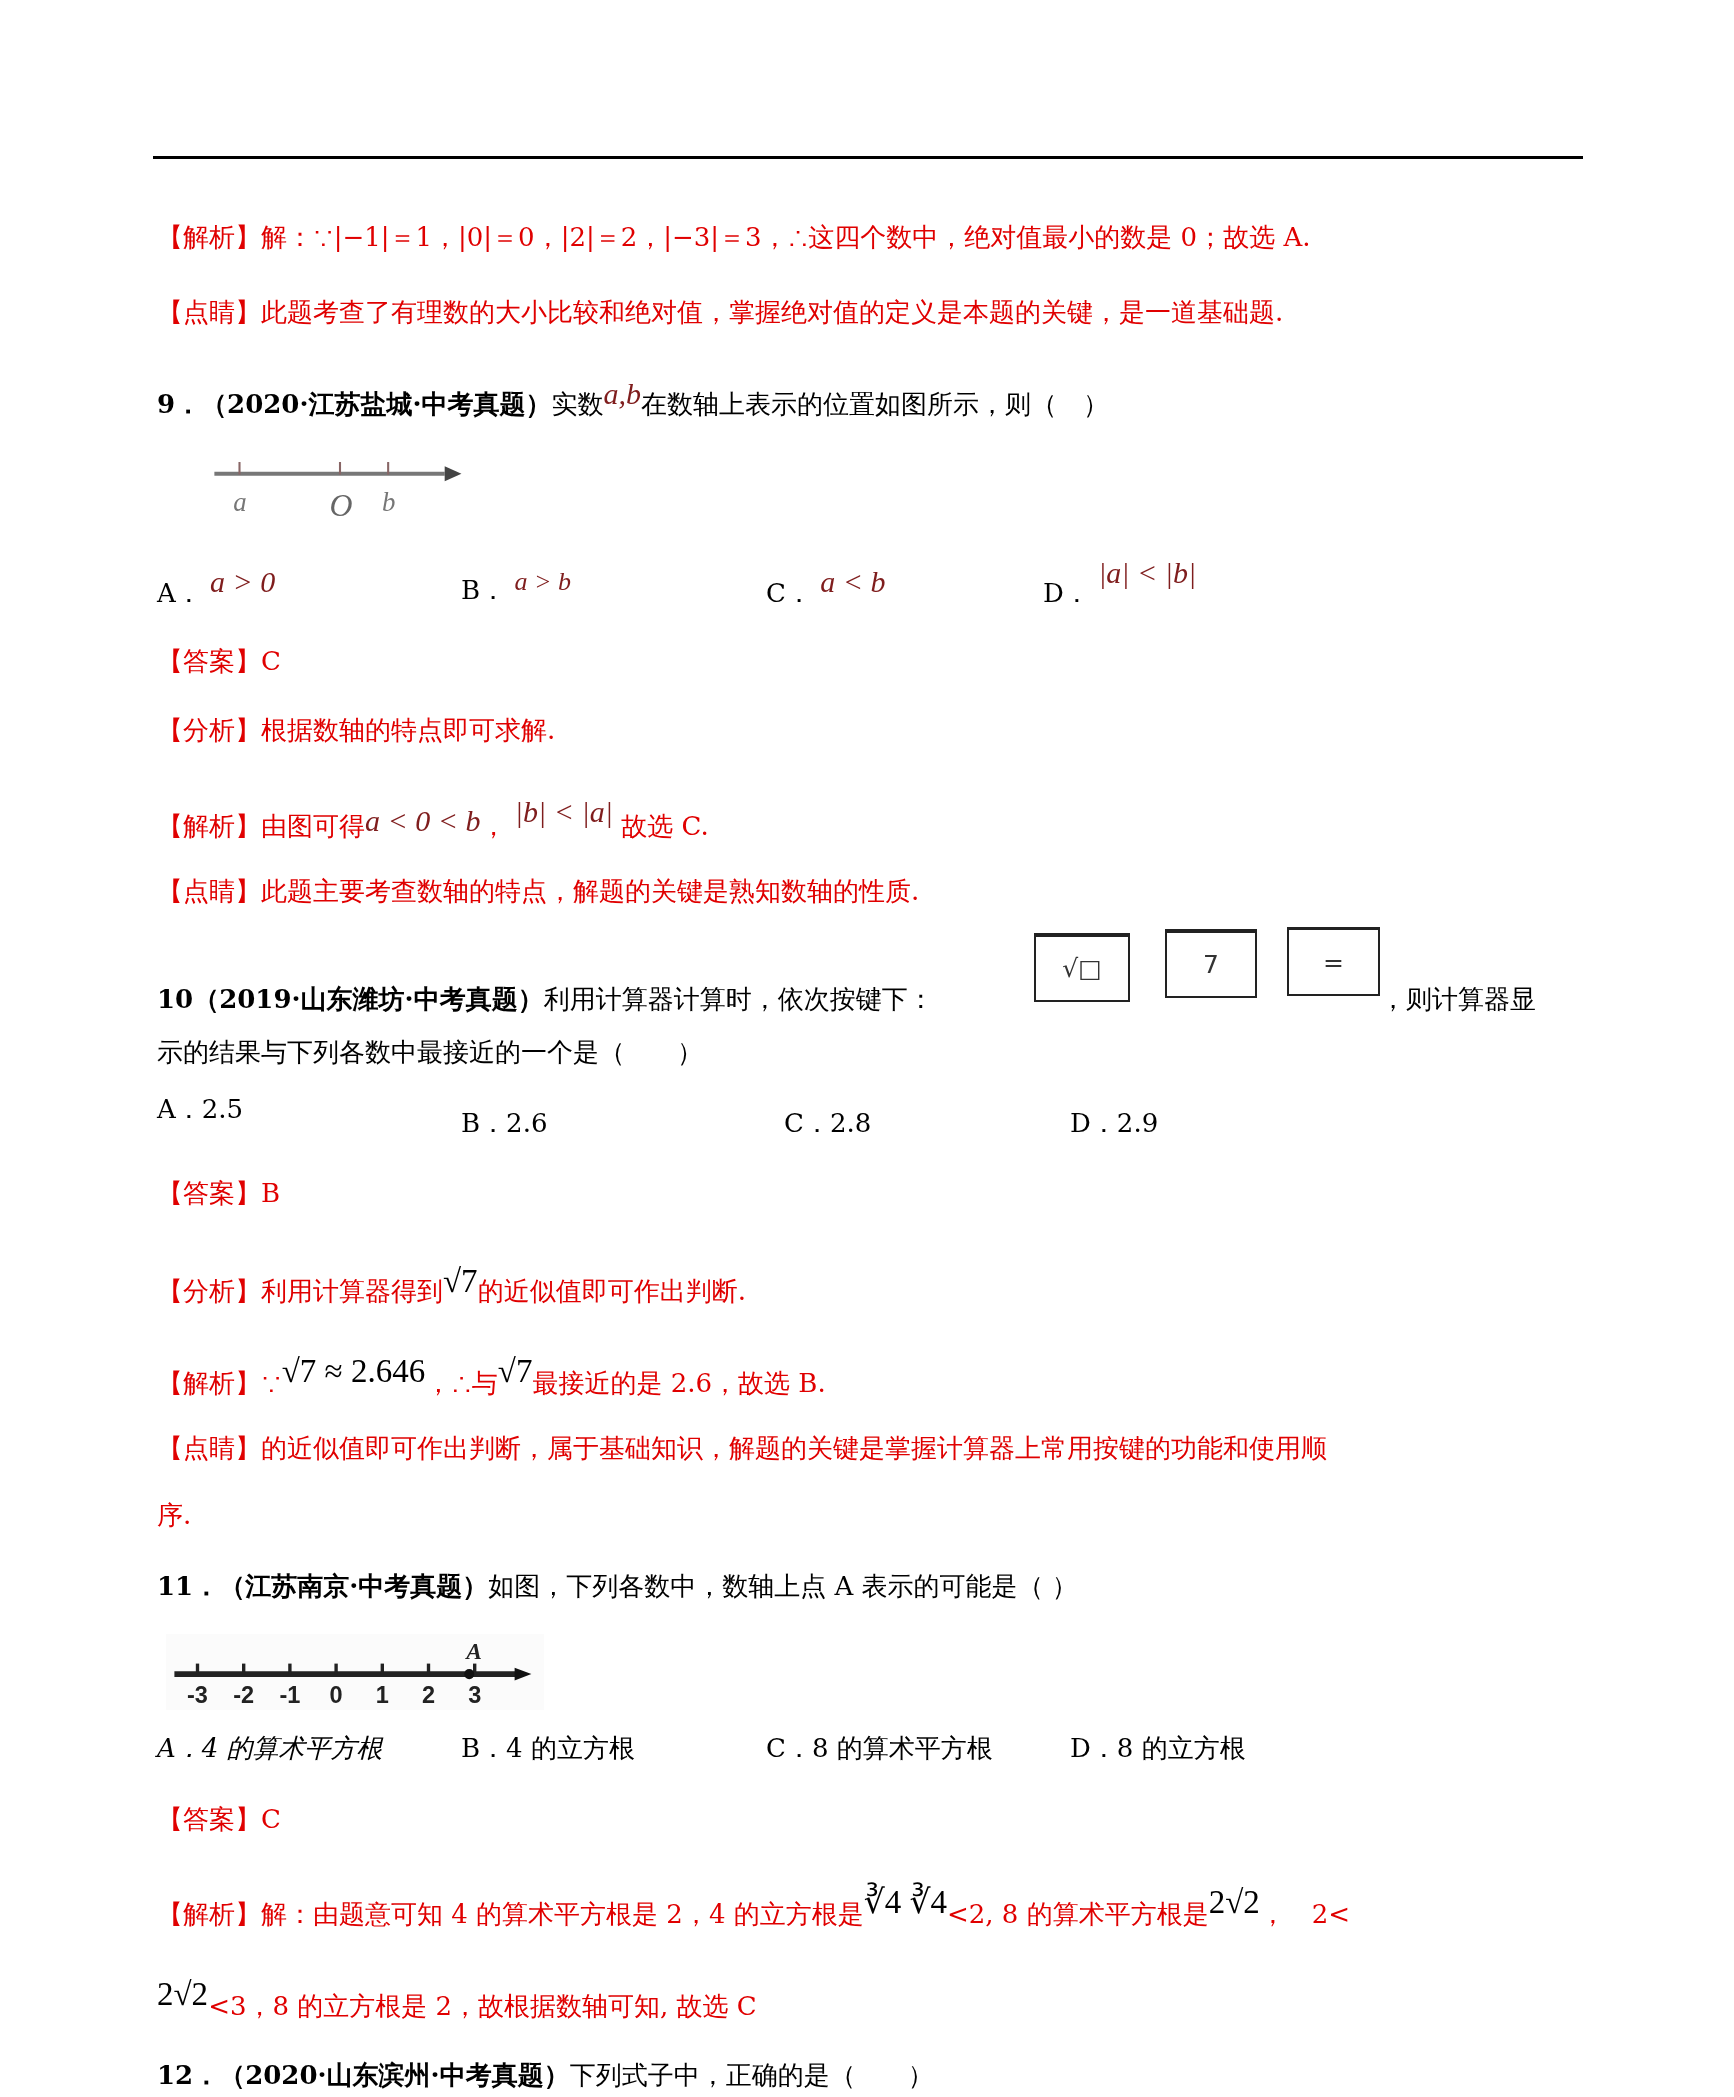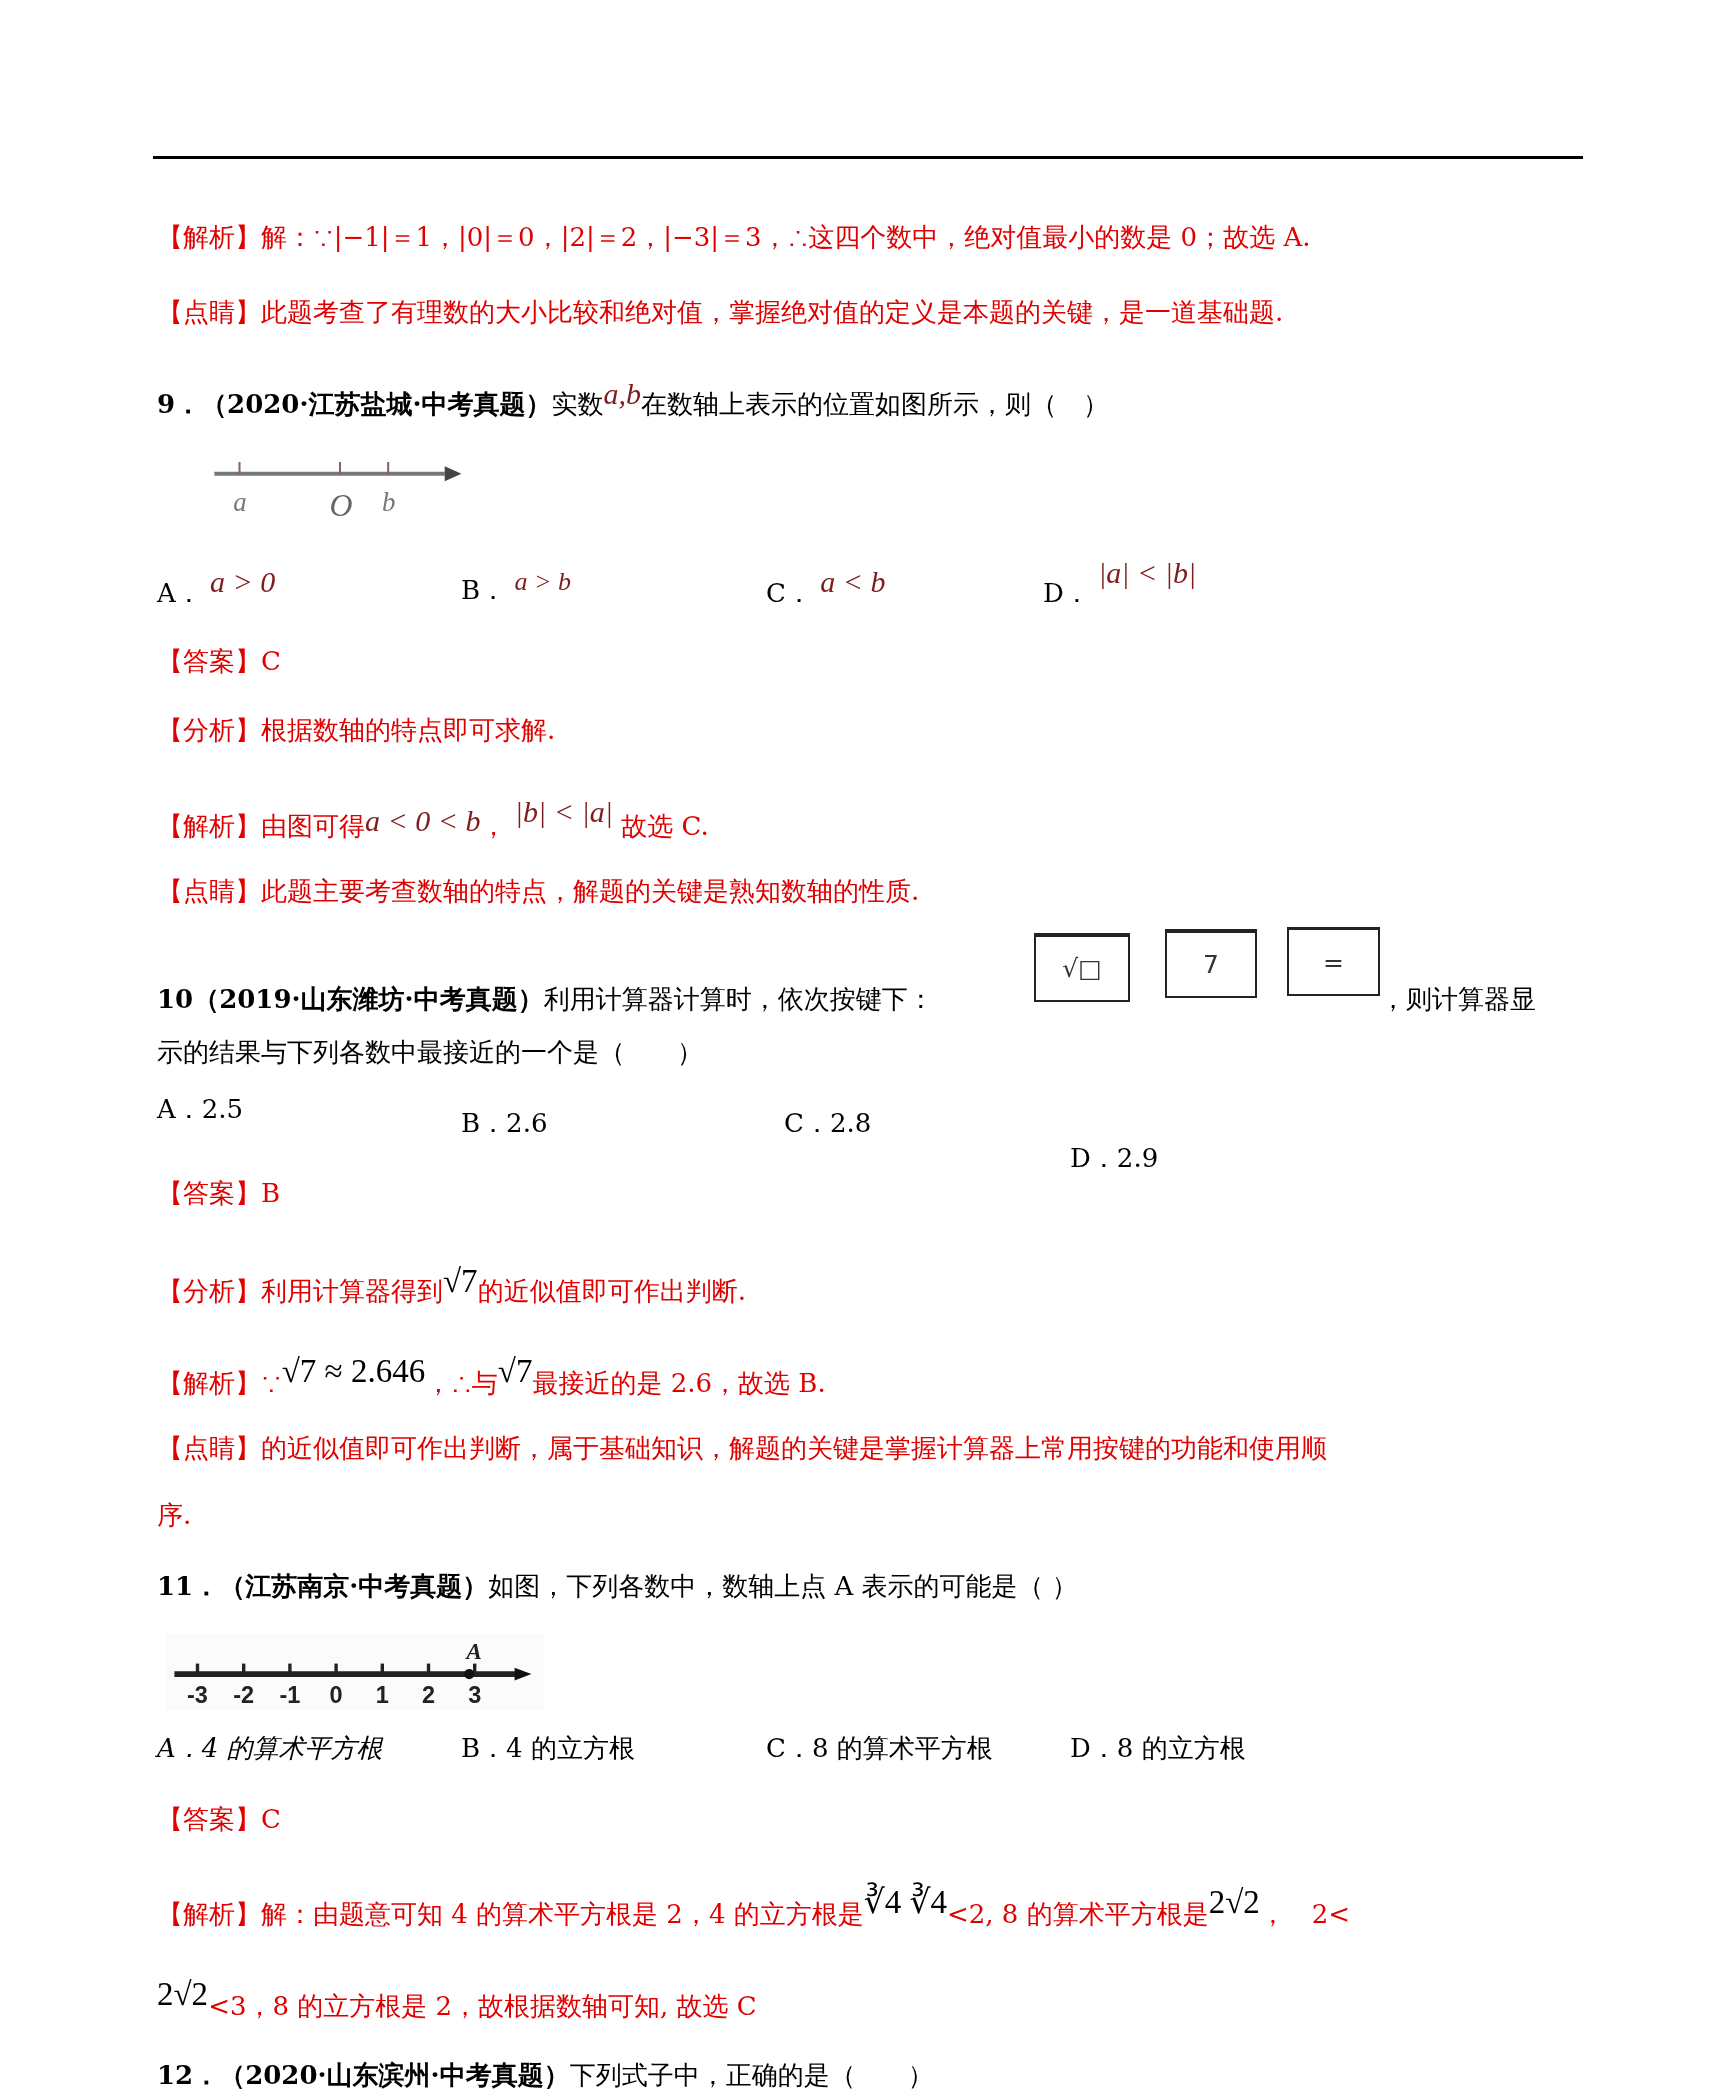--- a/index.html
+++ b/index.html
@@ -66,21 +66,21 @@
   </div>
 <div class="key" style="left:1287px; top:927px; width:93px; height:69px; border-top-width:3.4px;">
     <span>=</span>
   </div>
 <div class="line q" style="left:1380px; top:986px;"><span>，则计算器显</span></div>
 <div class="line q" style="top:1039px;"><span>示的结果与下列各数中最接近的一个是（　　）</span></div>
 
 <div class="opt" style="left:157px; top:1080px;margin-top:16px;"><span>A．</span><span>2.5</span></div>
 <div class="opt" style="left:461px; top:1110px;"><span>B．</span><span>2.6</span></div>
 <div class="opt" style="left:784px; top:1110px;"><span>C．</span><span>2.8</span></div>
-<div class="opt" style="left:1070px; top:1110px;margin-top:35px;"><span>D．</span><span>2.9</span></div>
+<div class="opt" style="left:1070px; top:1110px;"><span>D．</span><span>2.9</span></div>
 
 <div class="line red" style="top:1180px;"><span>【答案】</span><span>B</span></div>
 <div class="line red" style="top:1273px;"><span>【分析】</span><span>利用计算器得到</span><span class="sqrt" style="position:relative; top:-8.4px;">√7</span><span>的近似值即可作出判断.</span></div>
 <div class="line red" style="top:1365px;"><span>【解析】</span><span>∵</span><span class="sqrt" style="position:relative; top:-10.5px;">√7 ≈ 2.646</span><span>，∴与</span><span class="sqrt" style="position:relative; top:-10.5px;">√7</span><span>最接近的是 2.6，故选 B.</span></div>
 <div class="line red" style="top:1435px;"><span>【点睛】</span><span>的近似值即可作出判断，属于基础知识，解题的关键是掌握计算器上常用按键的功能和使用顺</span></div>
 <div class="line red" style="top:1502px;"><span>序.</span></div>
 
 <div class="line q" style="top:1573px;">
   <span class="qnum">11．</span><span class="src">（江苏南京·中考真题）</span><span>如图，下列各数中，数轴上点 A 表示的可能是（ ）</span>
 </div>

